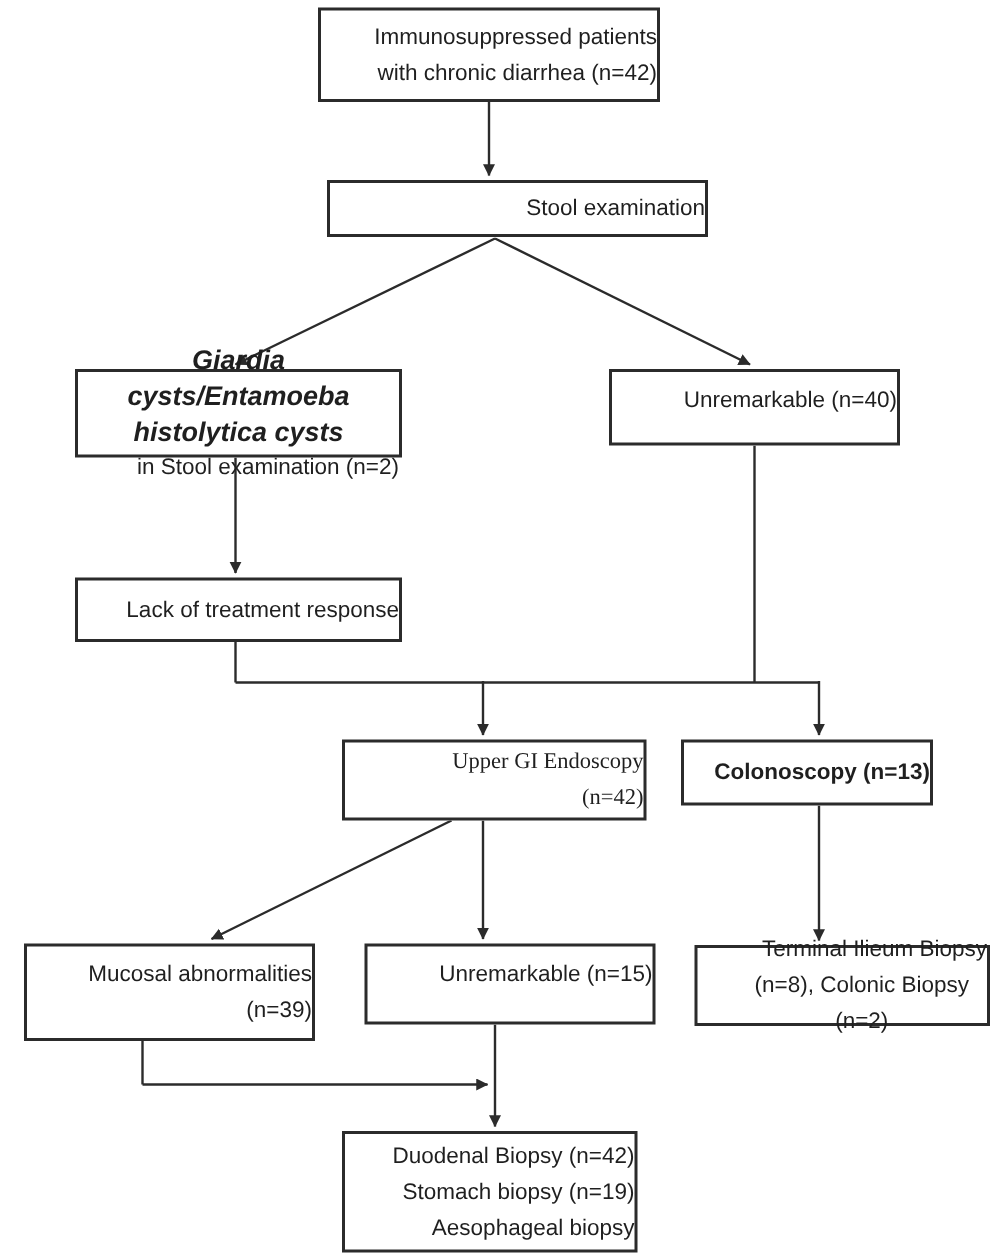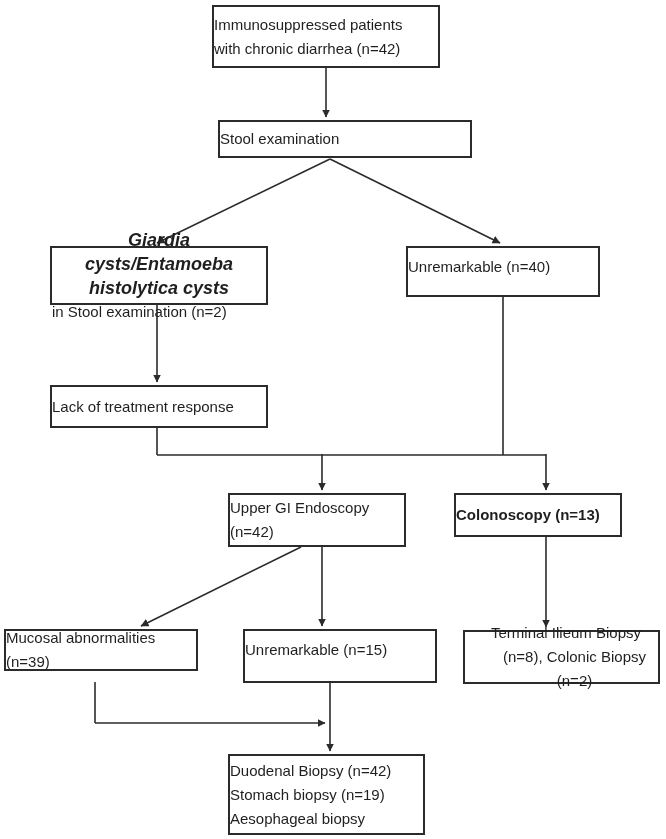--- a/index.html
+++ b/index.html
@@ -11,21 +11,21 @@
     color:#1f1f1f;
     overflow:hidden;
   }
   .box{
     position:absolute;
     box-sizing:border-box;
     border:2px solid #2b2b2b;
     background:#ffffff;
     display:flex;
     flex-direction:column;
-    align-items:flex-start;
+    align-items:flex-end;
     justify-content:center;
     text-align:center;
     font-size:15px;
     line-height:24px;
     z-index:2;
   }
   .box.top-align{justify-content:flex-start;padding-top:7px;}
   .bold{font-weight:bold;}
   .italic-bold{font-style:italic;font-weight:bold;font-size:18px;}
   #connectors{position:absolute;left:0;top:0;z-index:1;}
@@ -88,30 +88,30 @@
   </div>
 
   <div class="box top-align" style="left:406px; top:246px; width:194px; height:51px;">
     <div>Unremarkable (n=40)</div>
   </div>
 
   <div class="box" style="left:50px; top:385px; width:218px; height:43px;">
     <div>Lack of treatment response</div>
   </div>
 
-  <div class="box" style="left:228px; top:493px; width:178px; height:54px;">
+  <div class="box" style="left:228px; top:493px; width:203px; height:54px;font-family:Liberation Serif, serif;">
     <div>Upper GI Endoscopy</div>
     <div>(n=42)</div>
   </div>
 
   <div class="box bold" style="left:454px; top:493px; width:168px; height:44px;">
     <div>Colonoscopy (n=13)</div>
   </div>
 
-  <div class="box" style="left:4px; top:629px; width:194px; height:42px;">
+  <div class="box" style="left:16px; top:629px; width:194px; height:65px;">
     <div>Mucosal abnormalities</div>
     <div>(n=39)</div>
   </div>
 
   <div class="box top-align" style="left:243px; top:629px; width:194px; height:54px;">
     <div>Unremarkable (n=15)</div>
   </div>
 
   <div class="box" style="left:463px; top:630px; width:197px; height:54px;padding-left:26px;">
     <div>Terminal Ilieum Biopsy</div>

